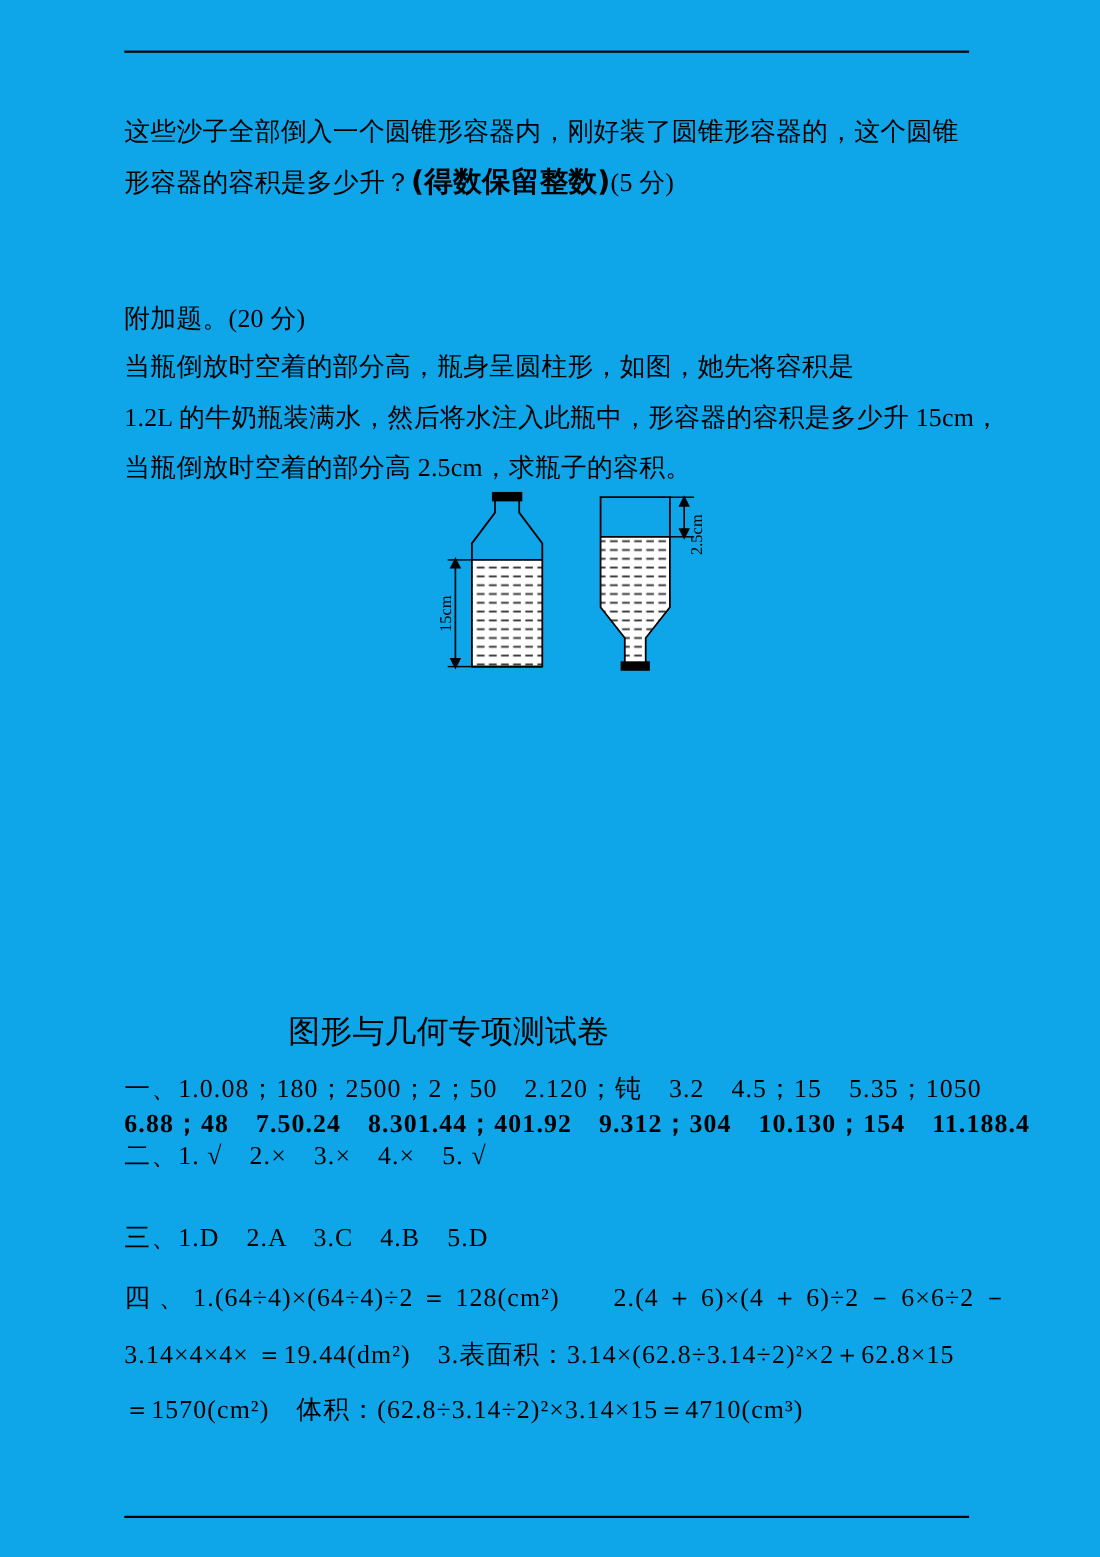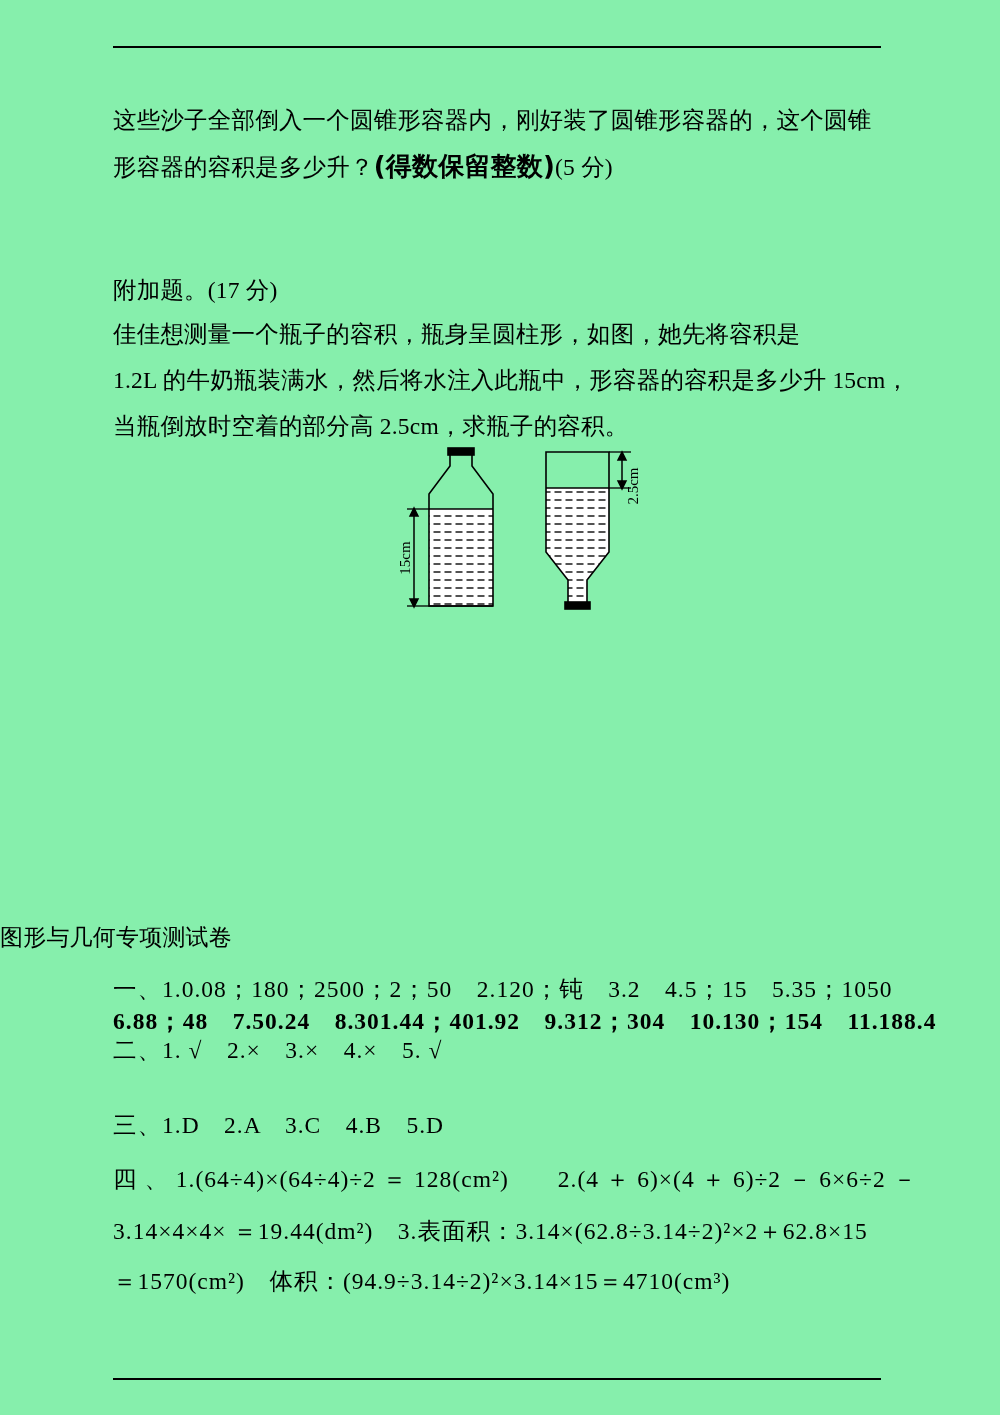--- a/index.html
+++ b/index.html
@@ -4,21 +4,21 @@
 <style>
   html, body {
     margin: 0;
     padding: 0;
     background: #ffffff;
   }
   .page {
     position: relative;
     width: 1000px;
     height: 1415px;
-    background: #86efac;
+    background: #0ea5e9;
     font-family: "Liberation Serif", "DejaVu Serif", serif;
     color: #000000;
     overflow: hidden;
   }
 
   
   .rule {
     position: absolute;
     left: 113px;
     width: 768px;
@@ -53,23 +53,23 @@
   #bonus-l2 { left: 113px; top: 357px; }
   #bonus-l3 { left: 113px; top: 403px; }
 
   
   #fig-caption { left: 170px; top: 622px; }
 
   
   #ans-title {
     left: 0; top: 915px;
     width: 816px;
-    text-align: left;
+    text-align: center;
     white-space: nowrap;
-    font-size: 23px;
+    font-size: 29px;
   }
   #ans-title.txt { position: absolute; }
 
   .ans { position: absolute; left: 113px; font-size: 23.5px; white-space: nowrap; }
   #ans-1a { top: 957px; margin-top: 16px; }
   #ans-1b { top: 1005px; font-weight: bold; }
   #ans-2  { top: 1034px; }
   #ans-3  { top: 1109px; }
   #ans-4a { top: 1163px; }
   #ans-4b { top: 1215px; }
@@ -90,22 +90,22 @@
 </head>
 <body>
 
 <div class="page">
 
   <div class="rule top"></div>
 
   <div class="txt serif" id="q-line1">这些沙子全部倒入一个圆锥形容器内，刚好装了圆锥形容器的，这个圆锥</div>
   <div class="txt serif" id="q-line2"><span>形容器的容积是多少升？</span><span class="sans-b">(得数保留整数)</span><span>(5 分)</span></div>
 
-  <div class="txt serif" id="bonus-heading">附加题。(17 分)</div>
-  <div class="txt serif" id="bonus-l1">佳佳想测量一个瓶子的容积，瓶身呈圆柱形，如图，她先将容积是</div>
+  <div class="txt serif" id="bonus-heading">附加题。(20 分)</div>
+  <div class="txt serif" id="bonus-l1">当瓶倒放时空着的部分高，瓶身呈圆柱形，如图，她先将容积是</div>
   <div class="txt serif" id="bonus-l2">1.2L 的牛奶瓶装满水，然后将水注入此瓶中，形容器的容积是多少升 15cm，</div>
   <div class="txt serif" id="bonus-l3">当瓶倒放时空着的部分高 2.5cm，求瓶子的容积。</div>
 
   <div id="figure">
     <svg width="260" height="180" viewBox="0 0 260 180" xmlns="http://www.w3.org/2000/svg">
       <defs>
 
         <pattern id="waterhatch" x="0" y="0" width="11" height="8" patternUnits="userSpaceOnUse">
           <rect x="0" y="0" width="11" height="8" fill="#ffffff"></rect>
           <line x1="0.5" y1="4" x2="7.5" y2="4" stroke="#333333" stroke-width="1.7"></line>
@@ -164,16 +164,16 @@
 
 
   <div class="txt serif" id="ans-title">图形与几何专项测试卷</div>
 
   <div class="ans serif cjk-num" id="ans-1a">一、1.0.08；180；2500；2；50　2.120；钝　3.2　4.5；15　5.35；1050</div>
   <div class="ans serif cjk-num" id="ans-1b">6.88；48　7.50.24　8.301.44；401.92　9.312；304　10.130；154　11.188.4</div>
   <div class="ans serif cjk-num" id="ans-2">二、1. √　2.×　3.×　4.×　5. √</div>
   <div class="ans serif cjk-num" id="ans-3">三、1.D　2.A　3.C　4.B　5.D</div>
   <div class="ans serif cjk-num" id="ans-4a">四 、 1.(64÷4)×(64÷4)÷2 ＝ 128(cm²)　　2.(4 ＋ 6)×(4 ＋ 6)÷2 － 6×6÷2 －</div>
   <div class="ans serif cjk-num" id="ans-4b">3.14×4×4× ＝19.44(dm²)　3.表面积：3.14×(62.8÷3.14÷2)²×2＋62.8×15</div>
-  <div class="ans serif cjk-num" id="ans-4c">＝1570(cm²)　体积：(94.9÷3.14÷2)²×3.14×15＝4710(cm³)</div>
+  <div class="ans serif cjk-num" id="ans-4c">＝1570(cm²)　体积：(62.8÷3.14÷2)²×3.14×15＝4710(cm³)</div>
 
   <div class="rule bottom"></div>
 </div>
 
 </body></html>

